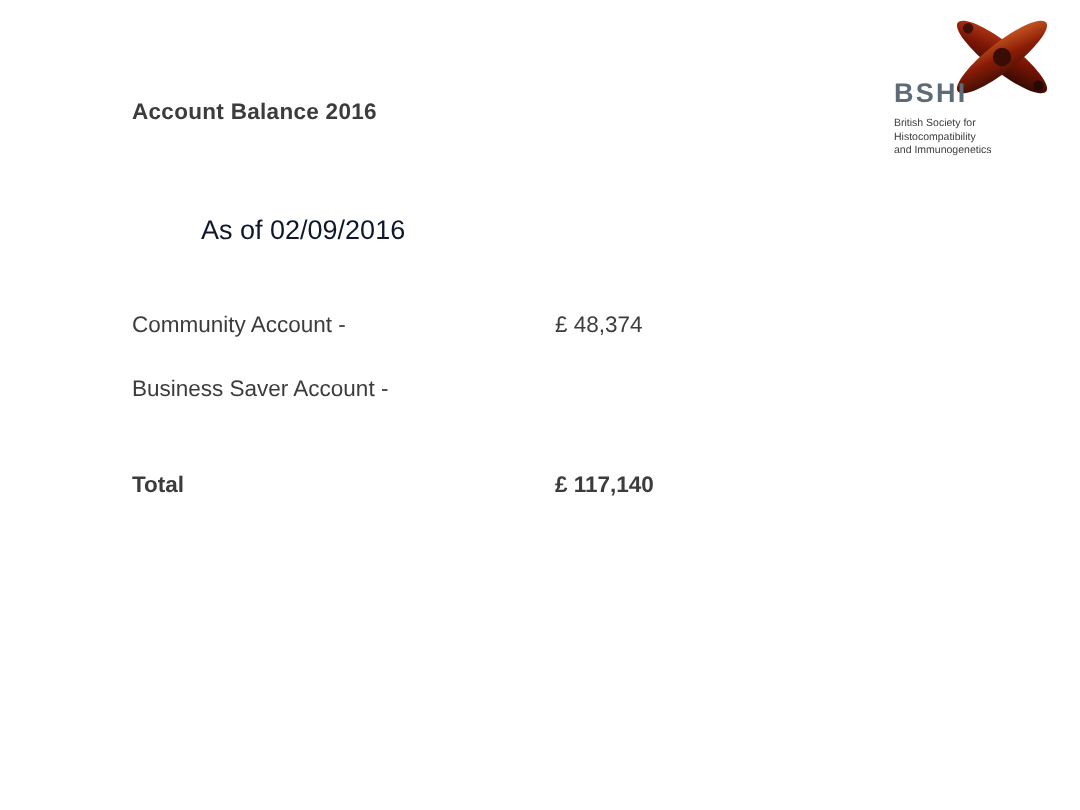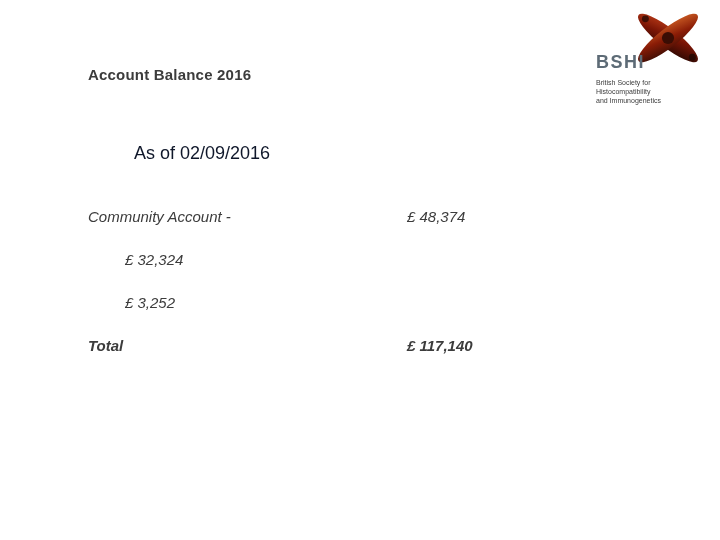--- a/index.html
+++ b/index.html
@@ -40,28 +40,26 @@
     top: 206px;
     right: 60px;
   }
   .row {
     display: flex;
     align-items: flex-start;
     line-height: 22px;
     margin-bottom: 21px;
     font-size: 15px;
     color: #3c3c3c;
-    font-style: italic;
   }
   .row .label {
     flex: 0 0 282px;
   }
   .row .value {
     flex: 1 1 auto;
-    margin-left: 37px;
   }
   .row.total {
     font-weight: bold;
   }
   
   .logo {
     position: absolute;
     top: 6px;
     right: 12px;
     width: 118px;
@@ -128,25 +126,24 @@
   <div class="as-of">As of 02/09/2016</div>
 
   <div class="rows">
 
     <div class="row">
       <span class="label">Community Account -</span>
       <span class="value">£ 48,374</span>
     </div>
 
     <div class="row">
-      <span class="value">£ 32,324</span>
+      <span class="label">Business Saver Account -</span>
     </div>
 
     <div class="row">
-      <span class="value">£ 3,252</span>
     </div>
 
 
     <div class="row total">
       <span class="label">Total</span>
       <span class="value">£ 117,140</span>
     </div>
 
   </div>
 

